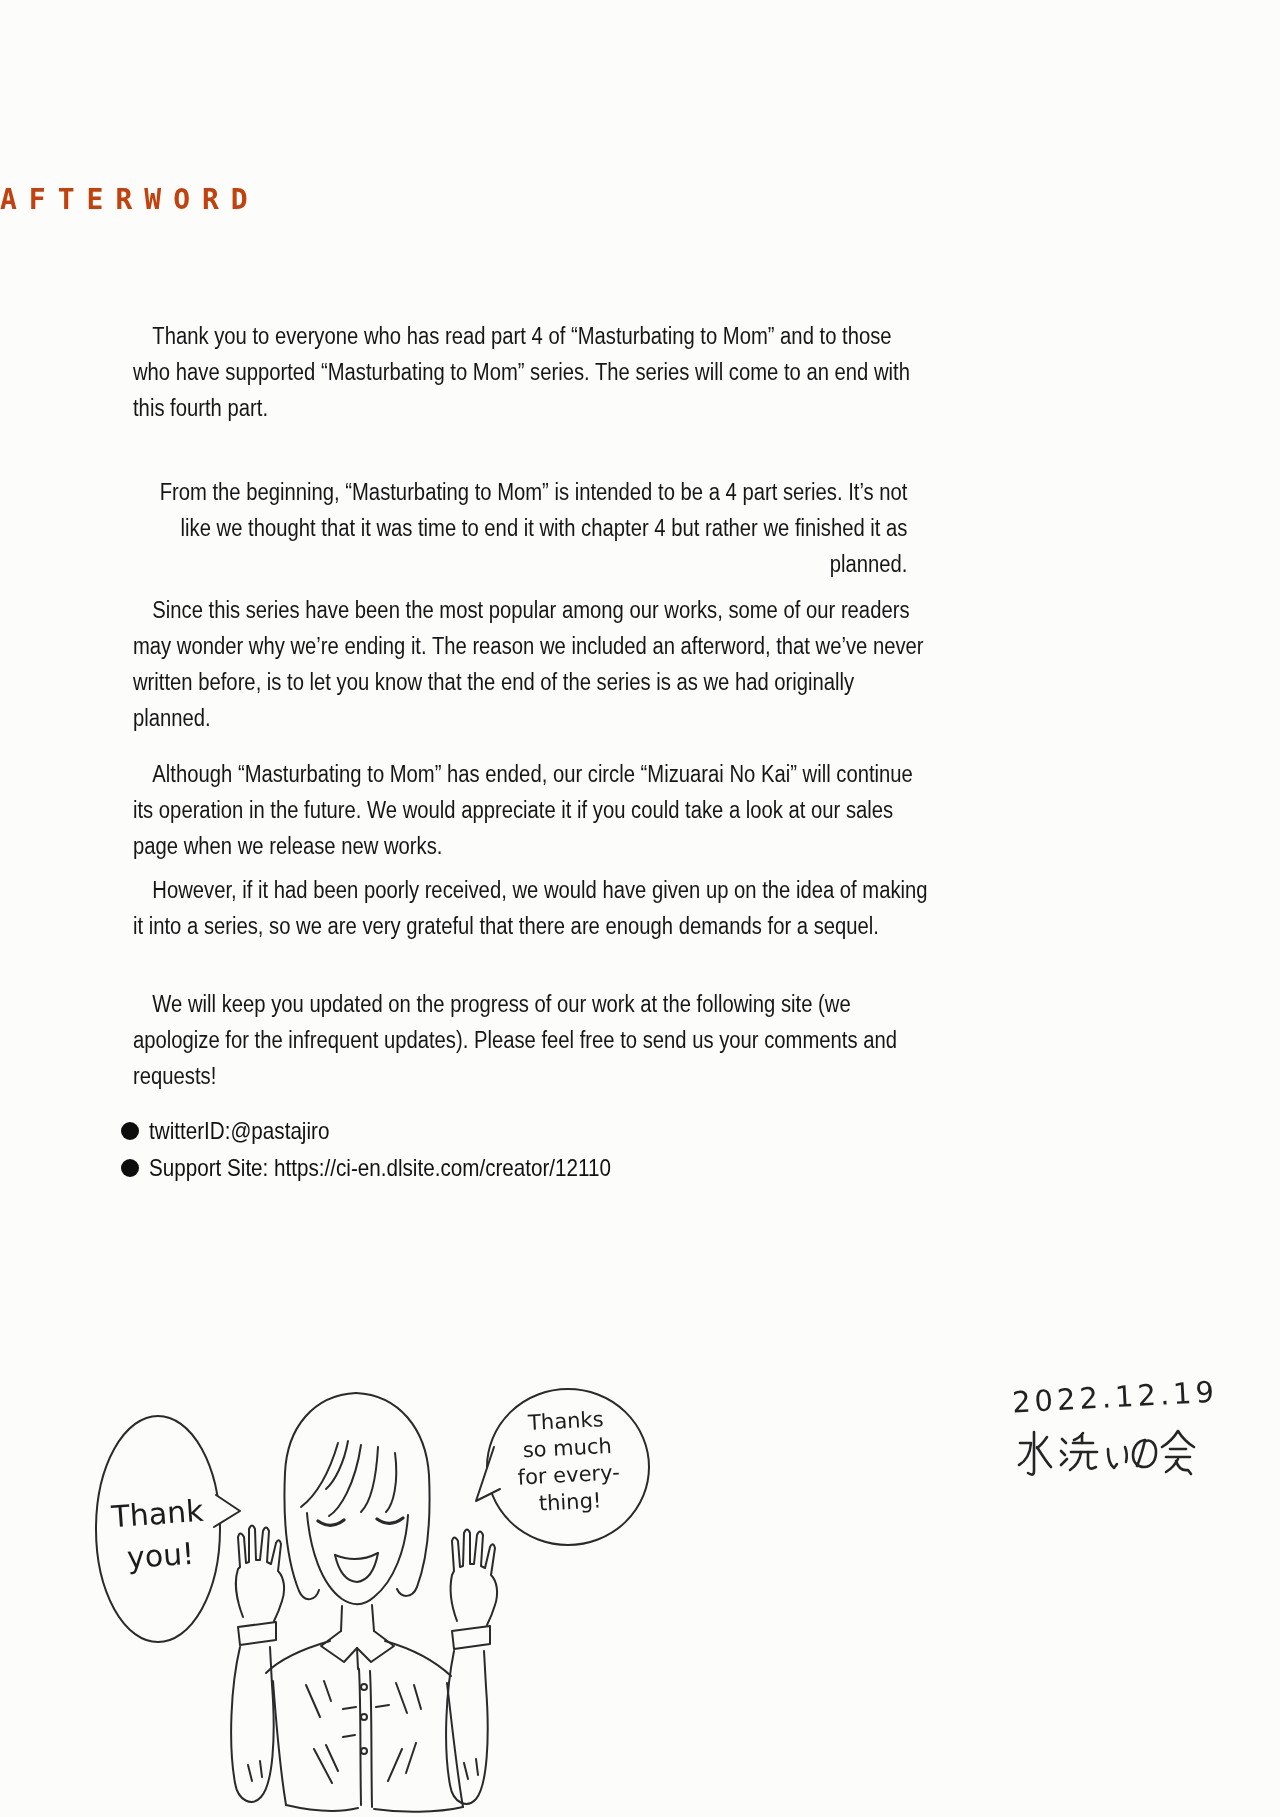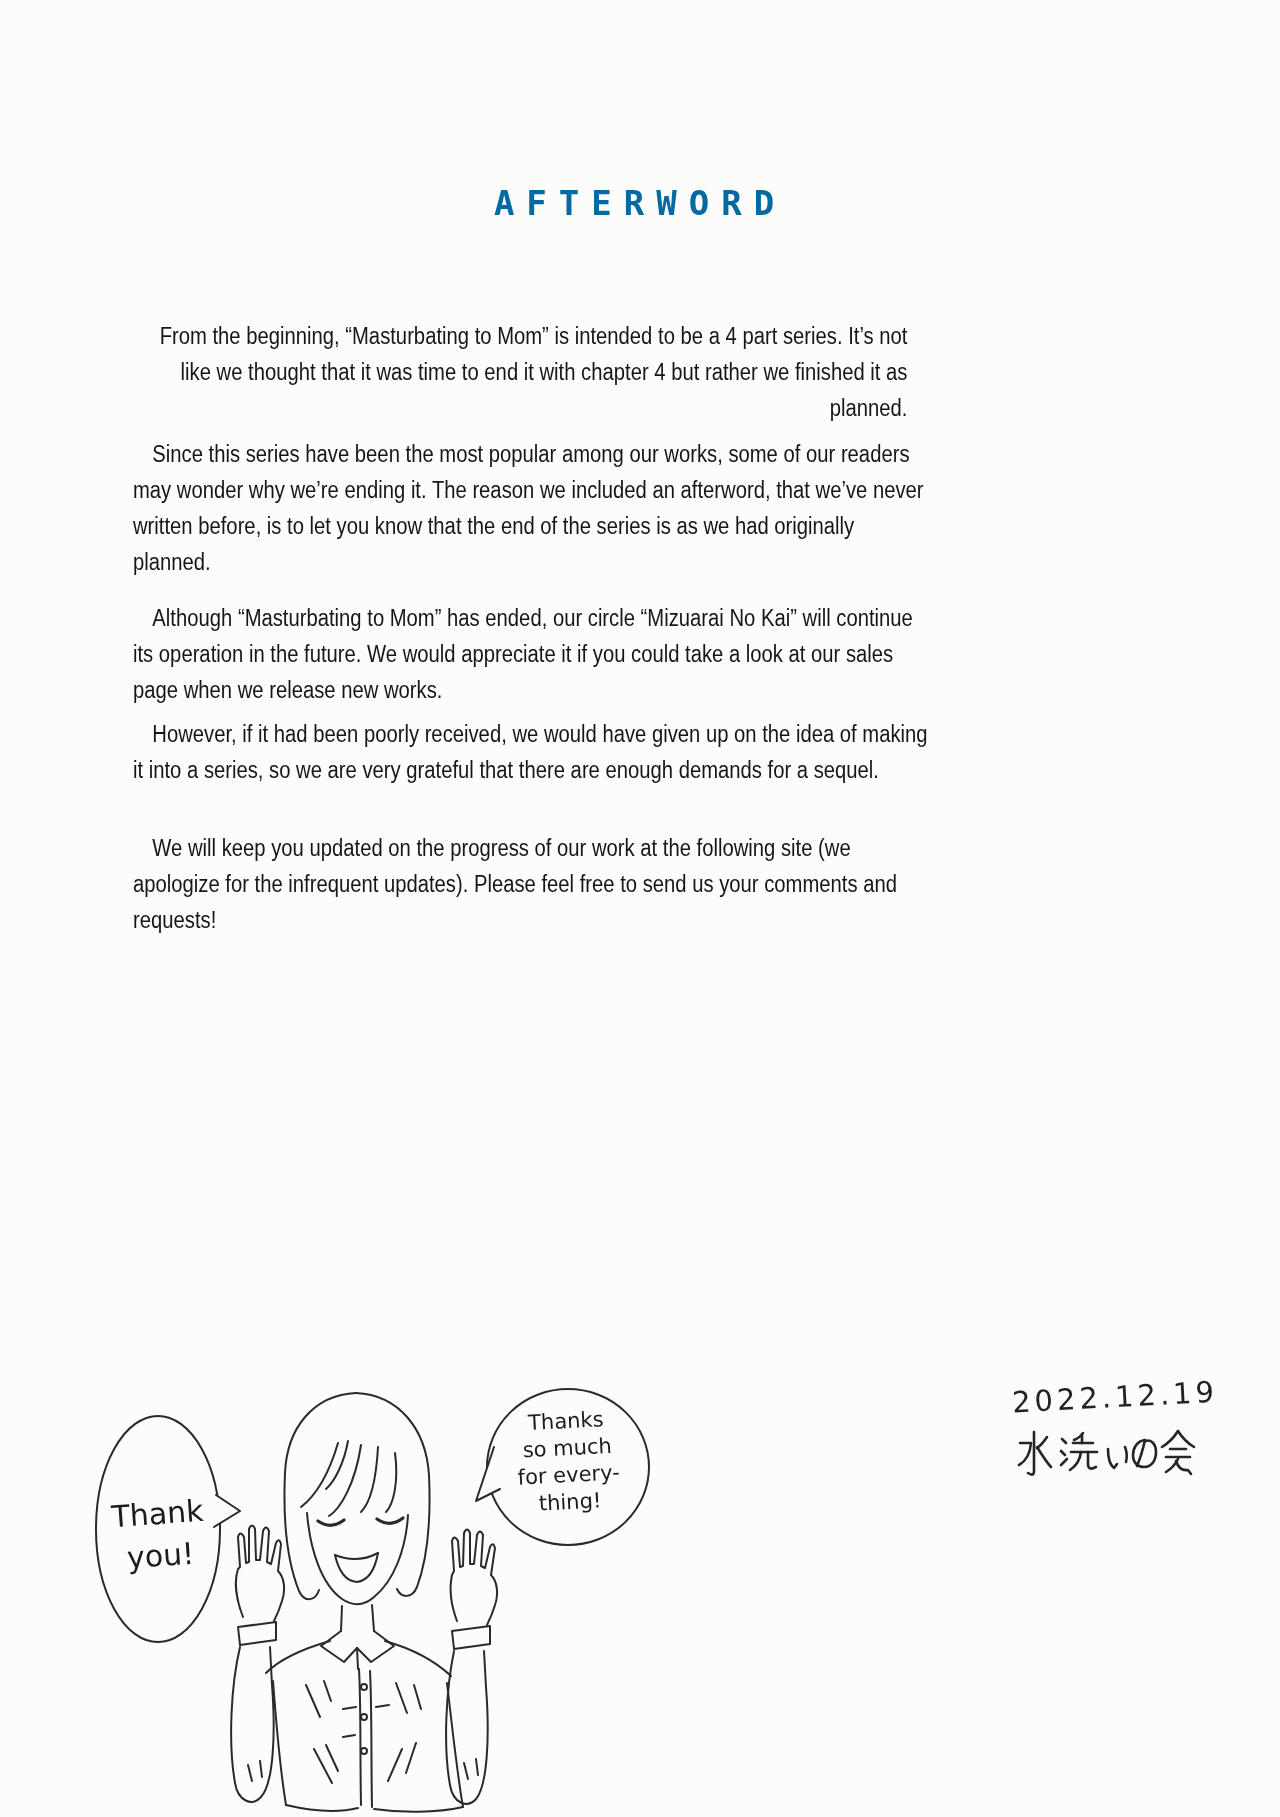--- a/index.html
+++ b/index.html
@@ -6,26 +6,26 @@
   .page{
     position:relative;
     width:1280px;height:1817px;
     background:#fcfcfb;
     overflow:hidden;
     font-family:"Liberation Sans",sans-serif;
     color:#1b1b1b;
   }
   .title{
     position:absolute;top:183px;left:0;right:0;
-    text-align:center;
+    text-align:left;
     font-family:"DejaVu Sans Mono",monospace;
     font-weight:bold;
-    font-size:34px;
+    font-size:28px;
     letter-spacing:12px;
-    color:#0369a1;
+    color:#c2410c;
   }
   .bodytext{
     position:absolute;left:133px;top:318px;width:880px;
     font-size:23px;
     line-height:36px;
     color:#161616;
   }
   .tl{
     transform:scaleX(0.88);
     transform-origin:0 50%;
@@ -85,20 +85,25 @@
   }
 </style>
 </head>
 <body>
 
 <div class="page">
 
   <div class="title">AFTERWORD</div>
 
   <div class="bodytext">
+    <div class="para p1">
+      <div class="tl indent">Thank you to everyone who has read part 4 of “Masturbating to Mom” and to those</div>
+      <div class="tl">who have supported “Masturbating to Mom” series. The series will come to an end with</div>
+      <div class="tl">this fourth part.</div>
+    </div>
     <div class="para p2">
       <div class="tl indent">From the beginning, “Masturbating to Mom” is intended to be a 4 part series. It’s not</div>
       <div class="tl">like we thought that it was time to end it with chapter 4 but rather we finished it as</div>
       <div class="tl">planned.</div>
     </div>
     <div class="para p3">
       <div class="tl indent">Since this series have been the most popular among our works, some of our readers</div>
       <div class="tl">may wonder why we’re ending it. The reason we included an afterword, that we’ve never</div>
       <div class="tl">written before, is to let you know that the end of the series is as we had originally</div>
       <div class="tl">planned.</div>
@@ -112,20 +117,30 @@
       <div class="tl indent">However, if it had been poorly received, we would have given up on the idea of making</div>
       <div class="tl">it into a series, so we are very grateful that there are enough demands for a sequel.</div>
     </div>
     <div class="para p6">
       <div class="tl indent">We will keep you updated on the progress of our work at the following site (we</div>
       <div class="tl">apologize for the infrequent updates). Please feel free to send us your comments and</div>
       <div class="tl">requests!</div>
     </div>
   </div>
 
+  <div class="links">
+    <div class="link-row">
+      <span class="bullet-dot"></span>
+      <span class="bullet-label">twitterID:@pastajiro</span>
+    </div>
+    <div class="link-row">
+      <span class="bullet-dot"></span>
+      <span class="bullet-label">Support Site: https://ci-en.dlsite.com/creator/12110</span>
+    </div>
+  </div>
 
   <div class="sign-date">2022.12.19</div>
 
   <span class="sr">水洗いの会</span>
   <svg class="kanji-svg" width="182" height="58" viewBox="0 0 182 58">
     <g fill="none" stroke="#252525" stroke-width="2.6" stroke-linecap="round" stroke-linejoin="round">
 
       <path d="M18 6 L18 45 Q18 51 12 47"></path>
       <path d="M4 17 L15 17 C14 29 10 35 3 39"></path>
       <path d="M31 11 C27 17 24 20 21 22"></path>

